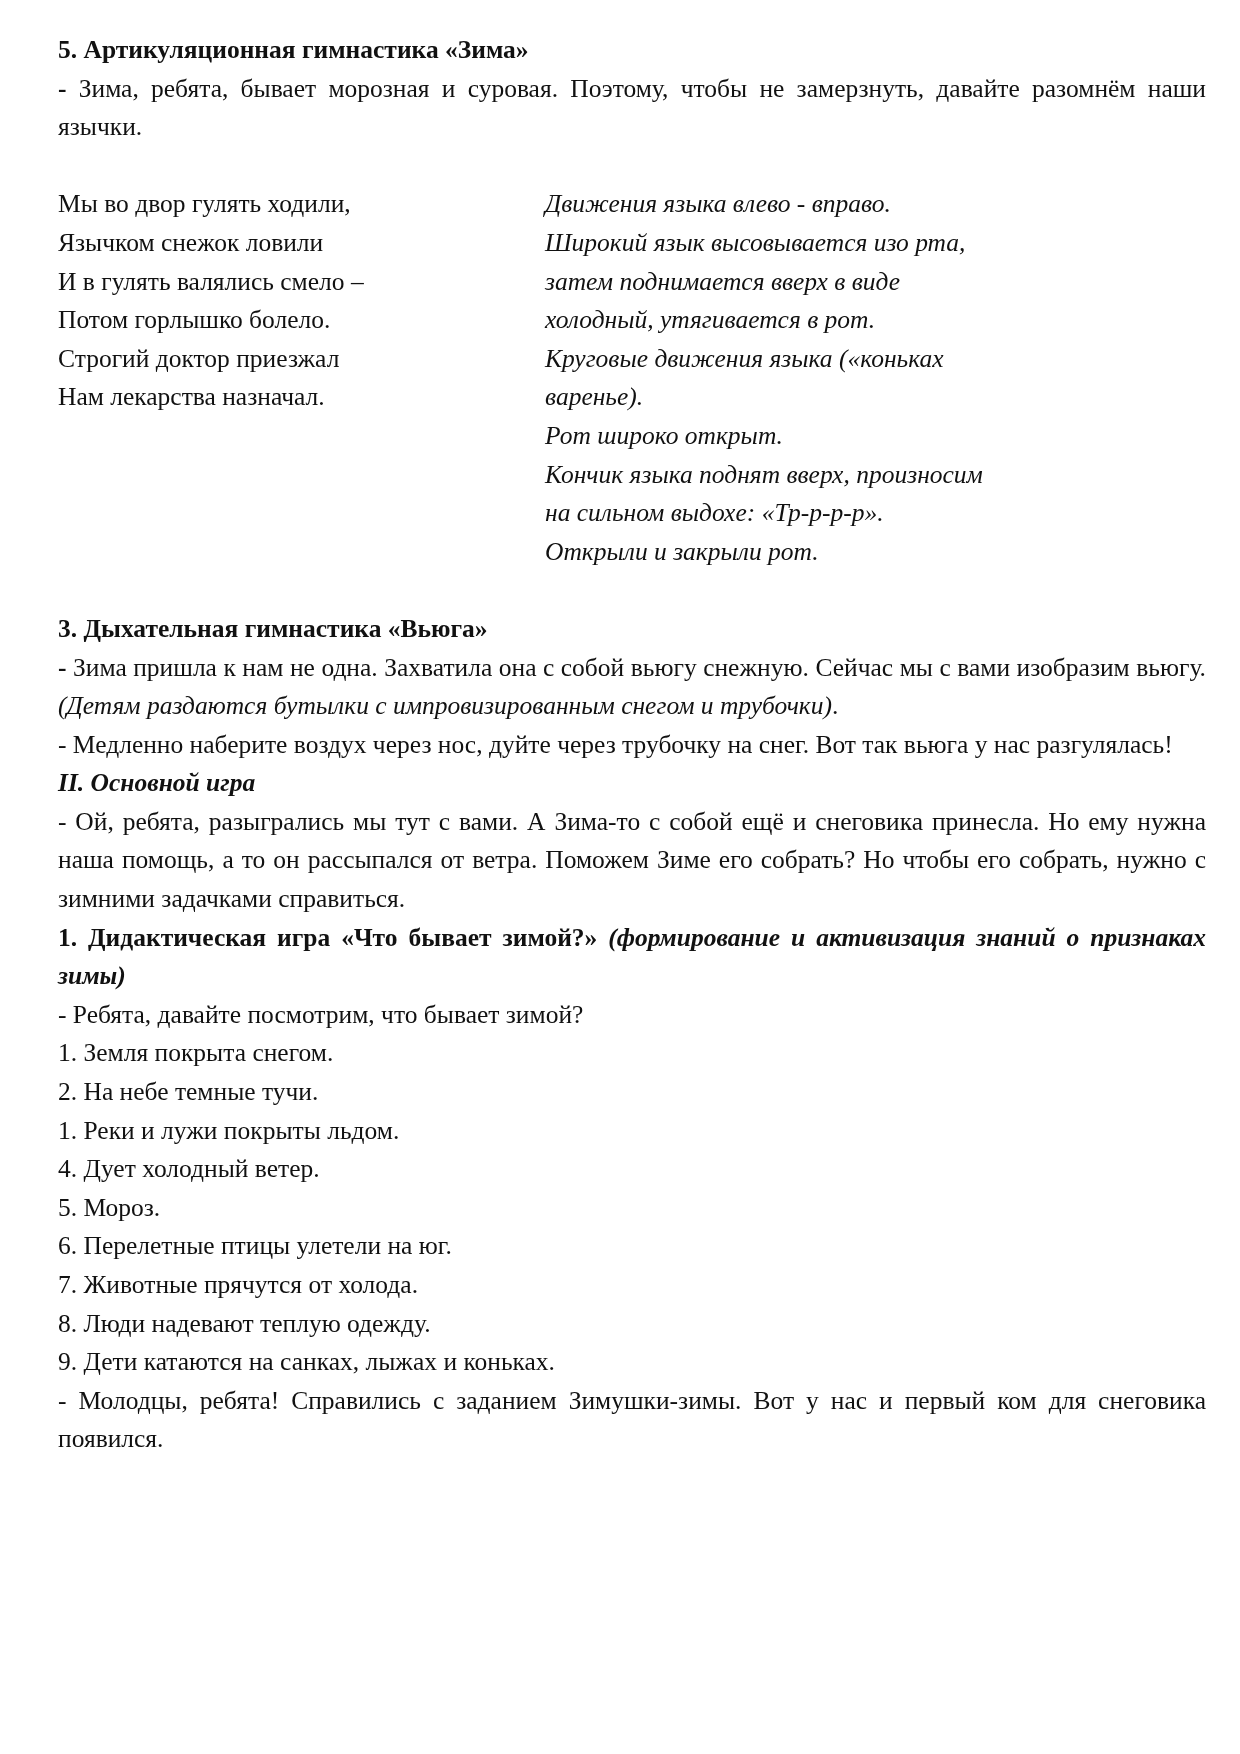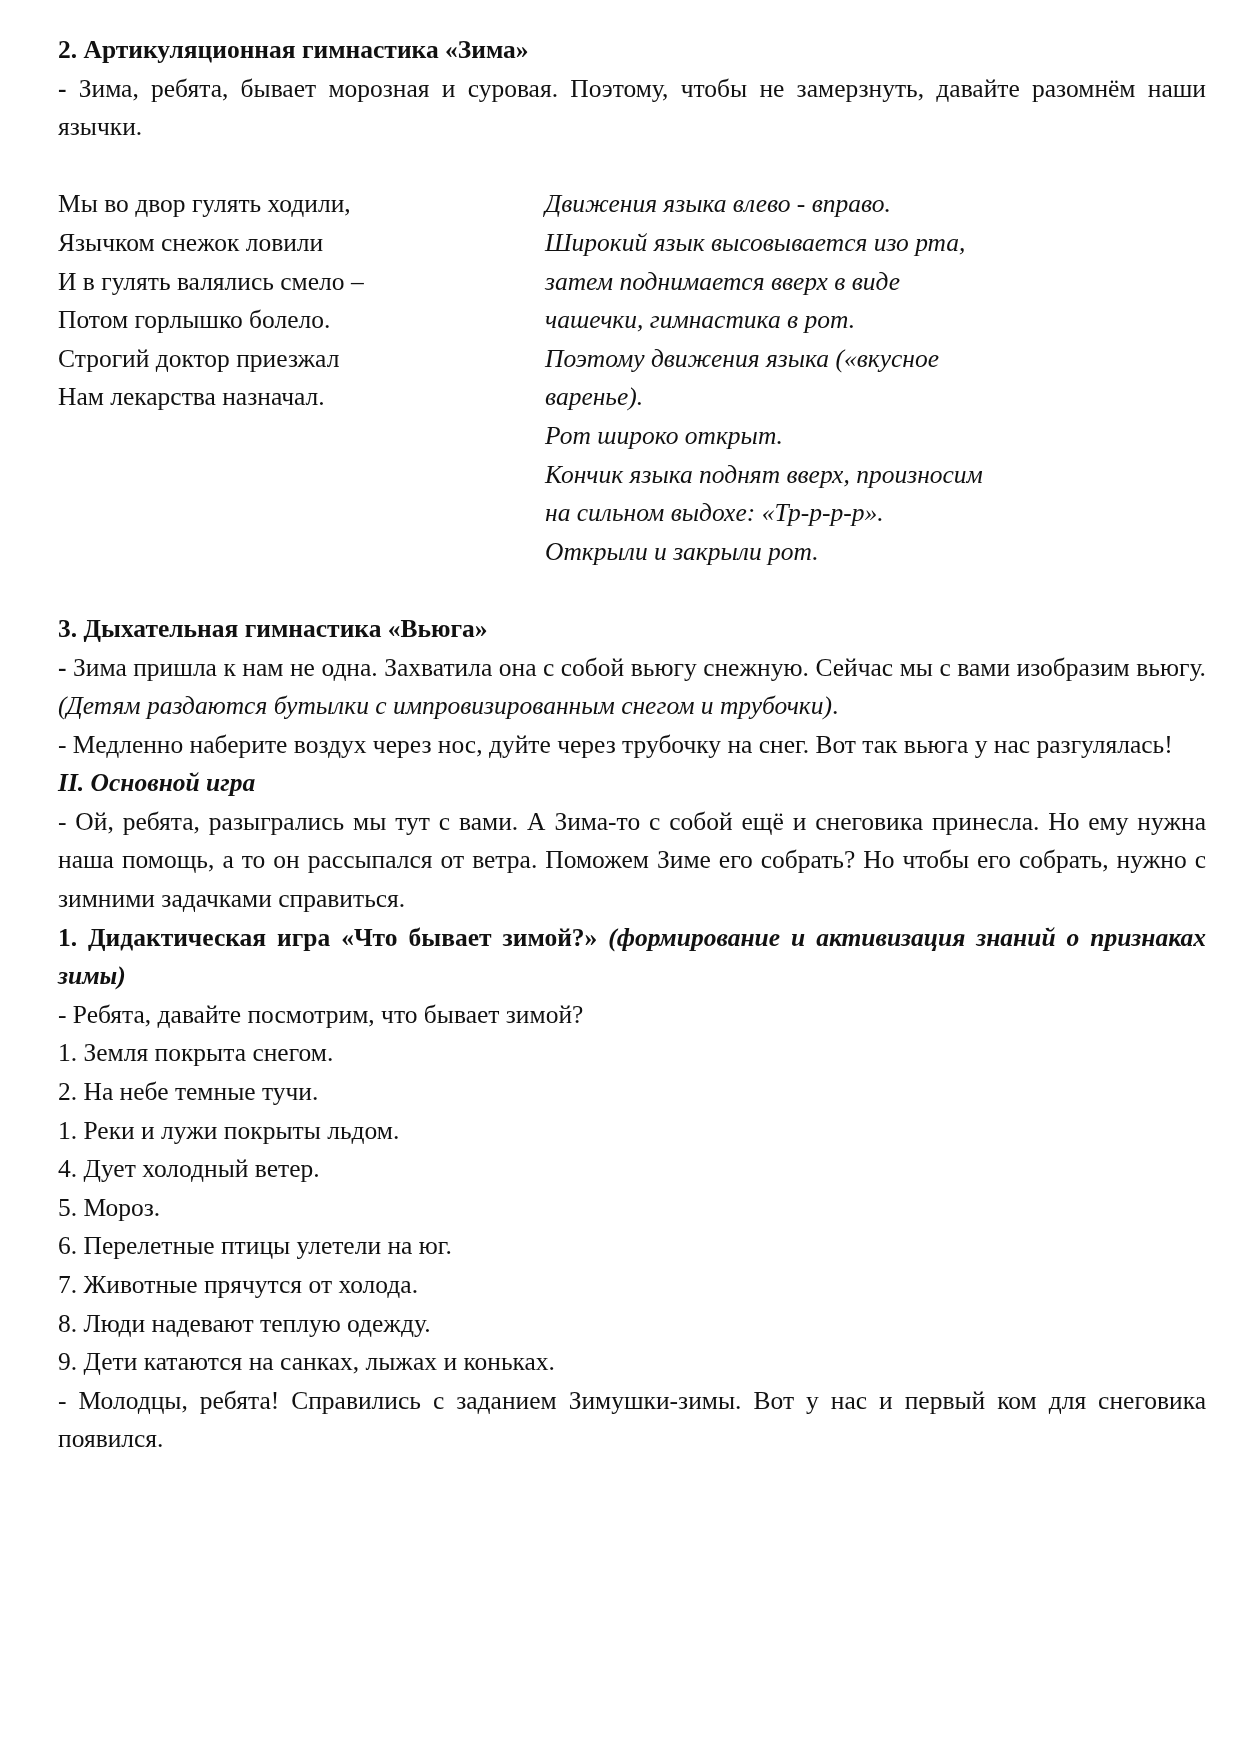--- a/index.html
+++ b/index.html
@@ -18,40 +18,40 @@
   .poem { display: flex; }
   .poem .left { width: 487px; }
   .poem .right { width: 560px; font-style: italic; }
   .line { display: block; white-space: nowrap; }
 </style>
 </head>
 <body>
 
 <div class="page">
 
-  <p class="p b">2. Артикуляционная гимнастика «Зима»</p>
+  <p class="p b">5. Артикуляционная гимнастика «Зима»</p>
   <p class="p"><span class="b">-</span><span> Зима, ребята, бывает морозная и суровая. Поэтому, чтобы не замерзнуть, давайте разомнём наши язычки.</span></p>
 
   <div class="gap"></div>
 
   <div class="poem">
     <div class="left">
       <span class="line">Мы во двор гулять ходили,</span>
       <span class="line">Язычком снежок ловили</span>
       <span class="line">И в гулять валялись смело –</span>
       <span class="line">Потом горлышко болело.</span>
       <span class="line">Строгий доктор приезжал</span>
       <span class="line">Нам лекарства назначал.</span>
     </div>
     <div class="right">
       <span class="line">Движения языка влево - вправо.</span>
       <span class="line">Широкий язык высовывается изо рта,</span>
       <span class="line">затем поднимается вверх в виде</span>
-      <span class="line">чашечки, гимнастика в рот.</span>
-      <span class="line">Поэтому движения языка («вкусное</span>
+      <span class="line">холодный, утягивается в рот.</span>
+      <span class="line">Круговые движения языка («коньках</span>
       <span class="line">варенье).</span>
       <span class="line">Рот широко открыт.</span>
       <span class="line">Кончик языка поднят вверх, произносим</span>
       <span class="line">на сильном выдохе: «Тр-р-р-р».</span>
       <span class="line">Открыли и закрыли рот.</span>
     </div>
   </div>
 
   <div class="gap"></div>
 

